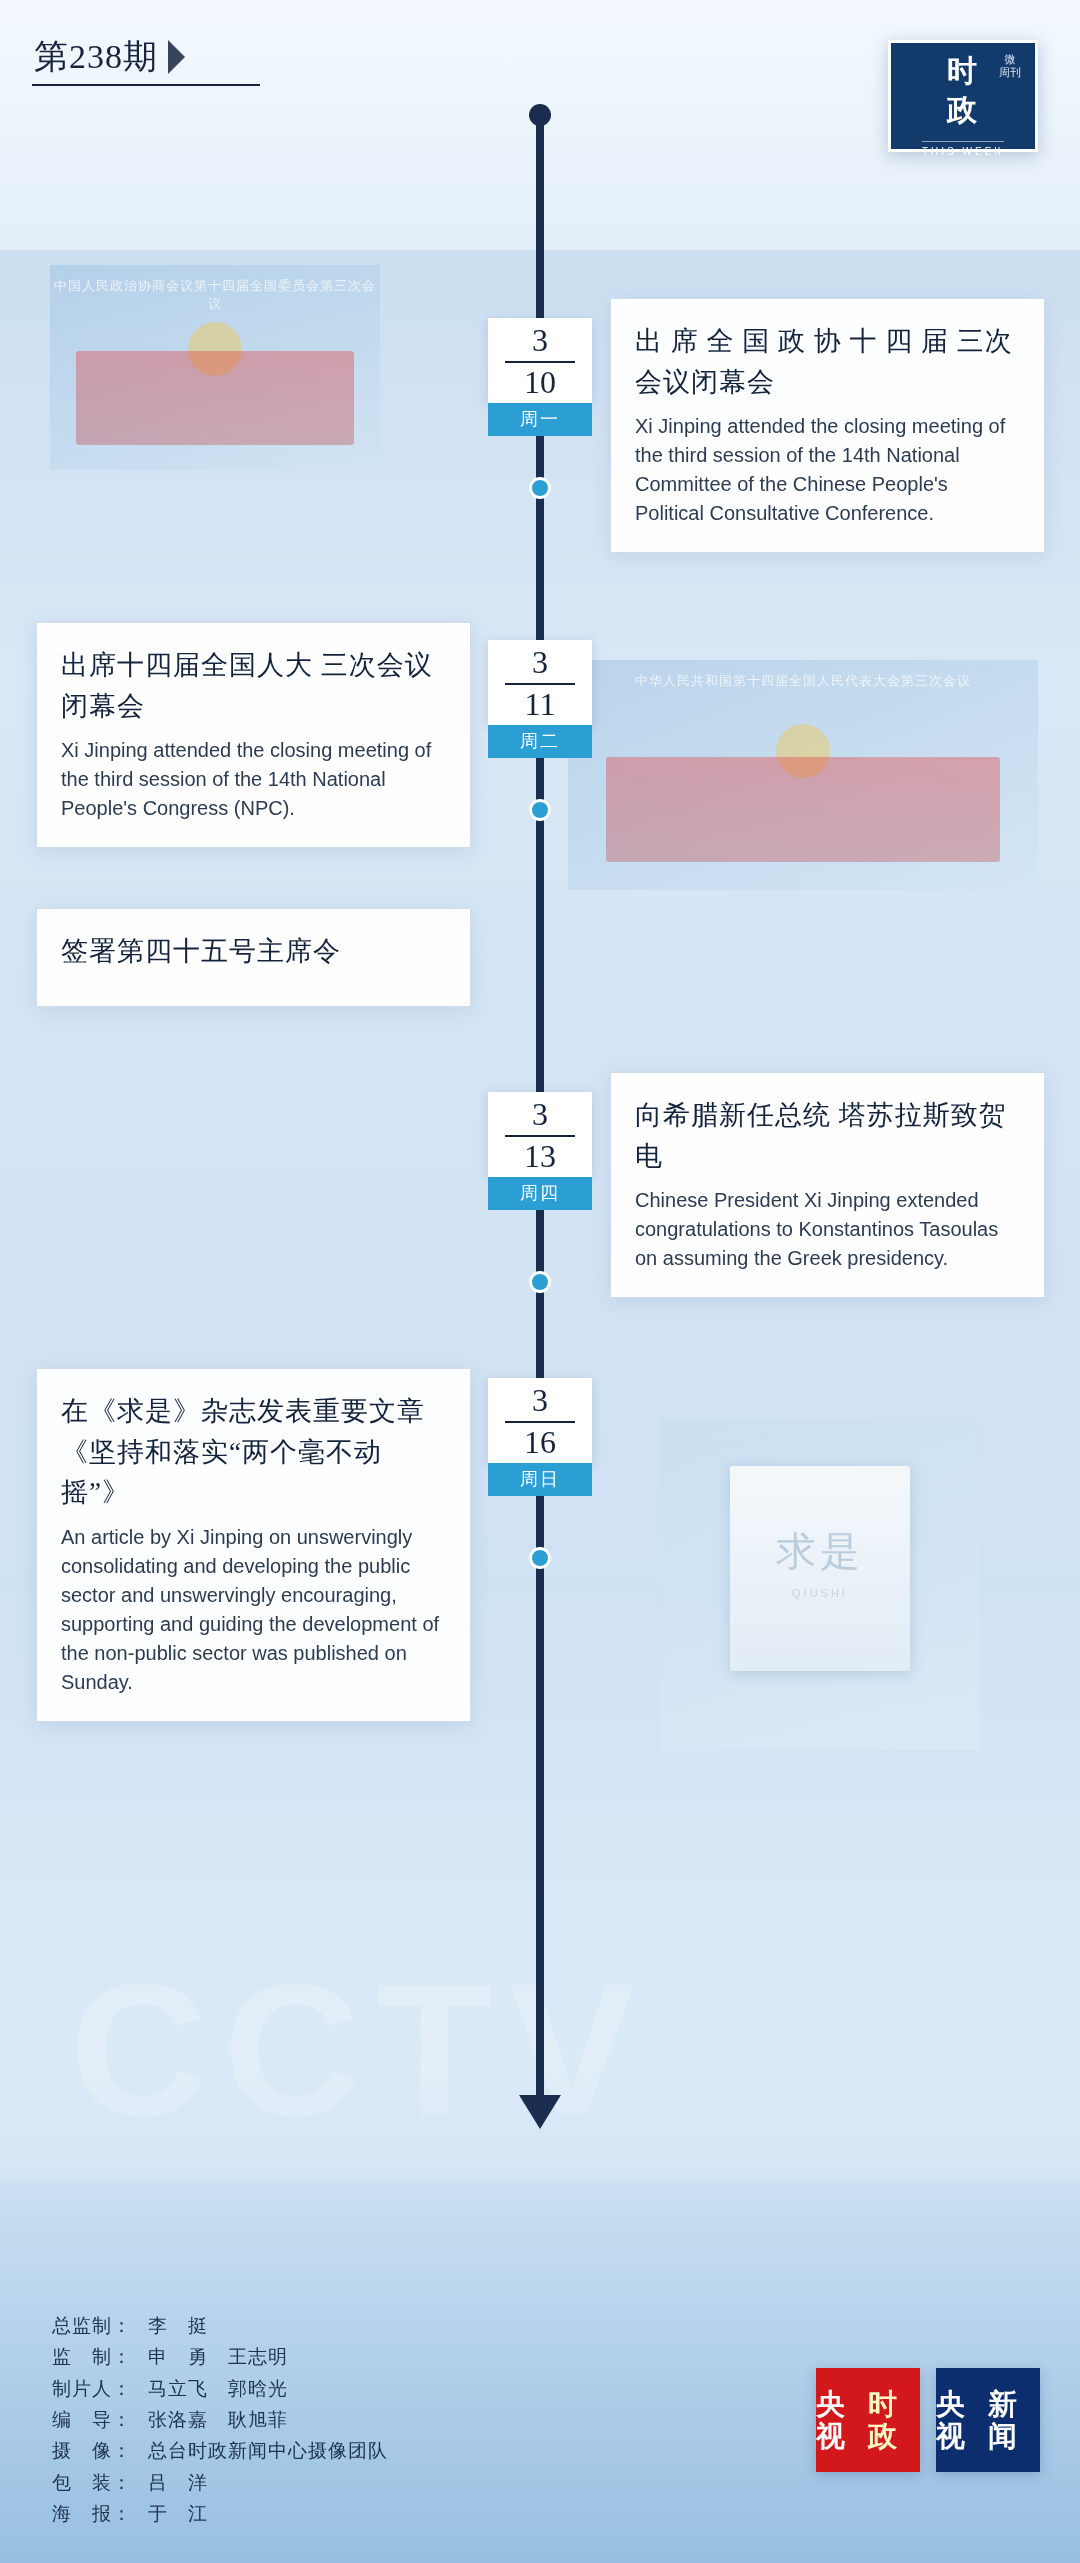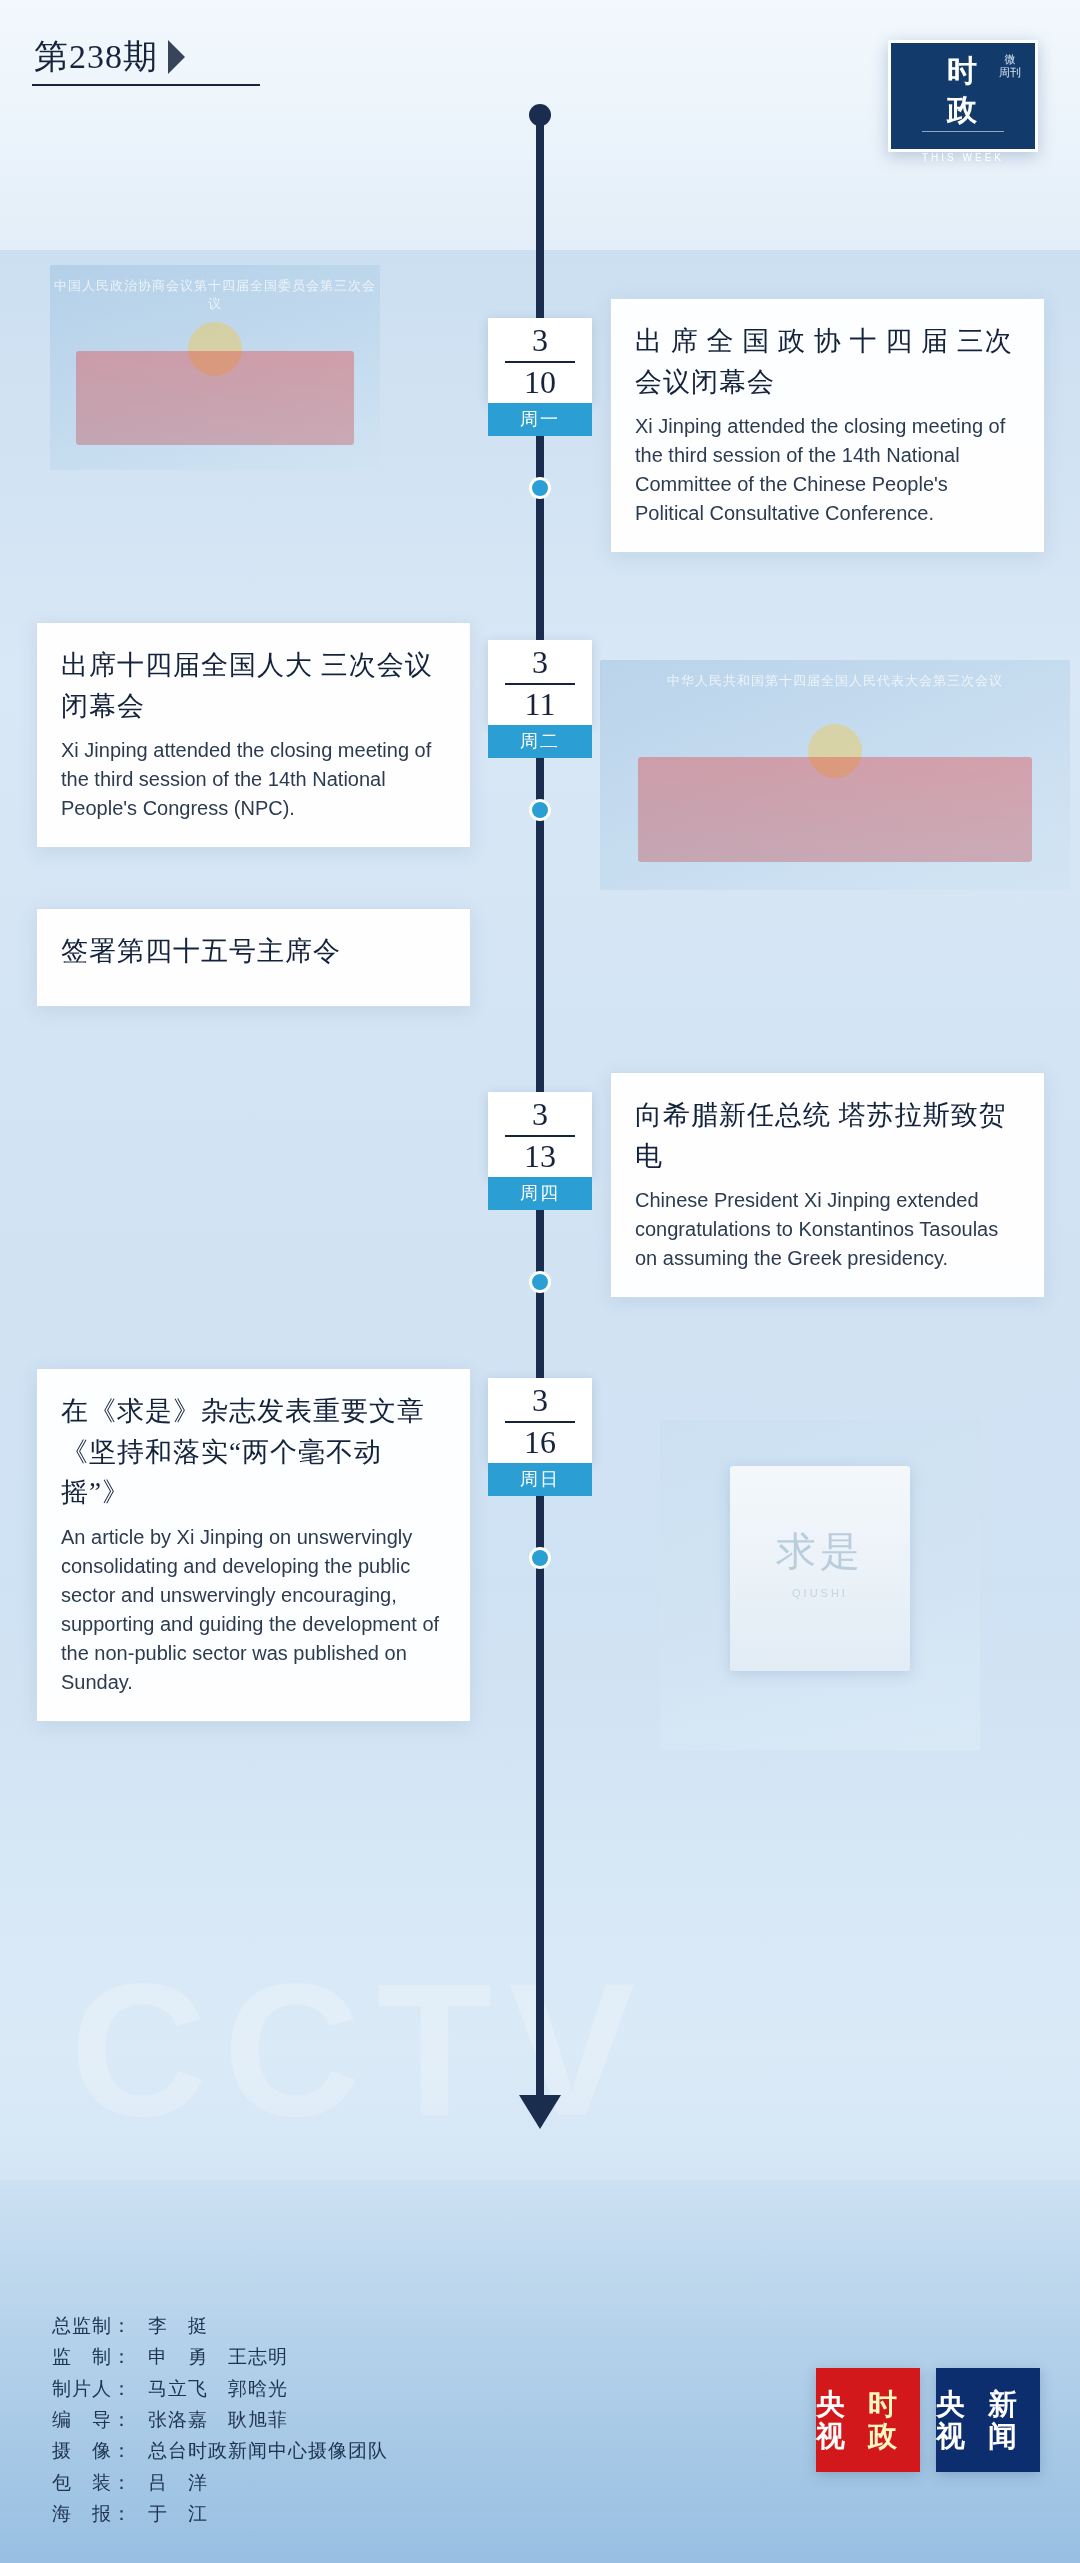--- a/index.html
+++ b/index.html
@@ -51,21 +51,21 @@
   }
   .ghost-photo .gp-emblem {
     position: absolute;
     left: 50%; transform: translateX(-50%);
     top: 28%;
     width: 54px; height: 54px;
     border-radius: 50%;
     background: rgba(240,200,80,0.45);
   }
   .gp1 { left: 50px; top: 265px; width: 330px; height: 205px; }
-  .gp2 { left: 600px; top: 660px; width: 470px; height: 230px; }
+  .gp2 { left: 568px; top: 660px; width: 470px; height: 230px; }
   .gp3 { left: 660px; top: 1420px; width: 320px; height: 330px;
          background: linear-gradient(160deg, rgba(200,222,240,0.6), rgba(225,238,248,0.45)); }
   .gp3-mag {
     position: absolute;
     left: 22%; top: 14%;
     width: 56%; height: 62%;
     background: linear-gradient(180deg,#f4f8fb,#e2ecf5);
     border-radius: 3px;
     box-shadow: 0 3px 14px rgba(90,130,170,0.25);
   }
@@ -150,24 +150,24 @@
   .logo-box .l2 {
     font-family: "Liberation Serif", serif;
     font-size: 30px;
     font-weight: bold;
     letter-spacing: 2px;
     margin-top: -2px;
   }
   .logo-box .l3 {
     font-size: 10px;
     letter-spacing: 3px;
-    margin-top: 0;
+    margin-top: 10px;
     border-top: 1px solid rgba(255,255,255,0.55);
     display: inline-block;
-    padding-top: 20px;
+    padding-top: 4px;
   }
 
   
   .timeline-line {
     position: absolute;
     left: 540px;
     top: 110px;
     width: 8px;
     height: 2000px;
     background: #1b2d4f;

